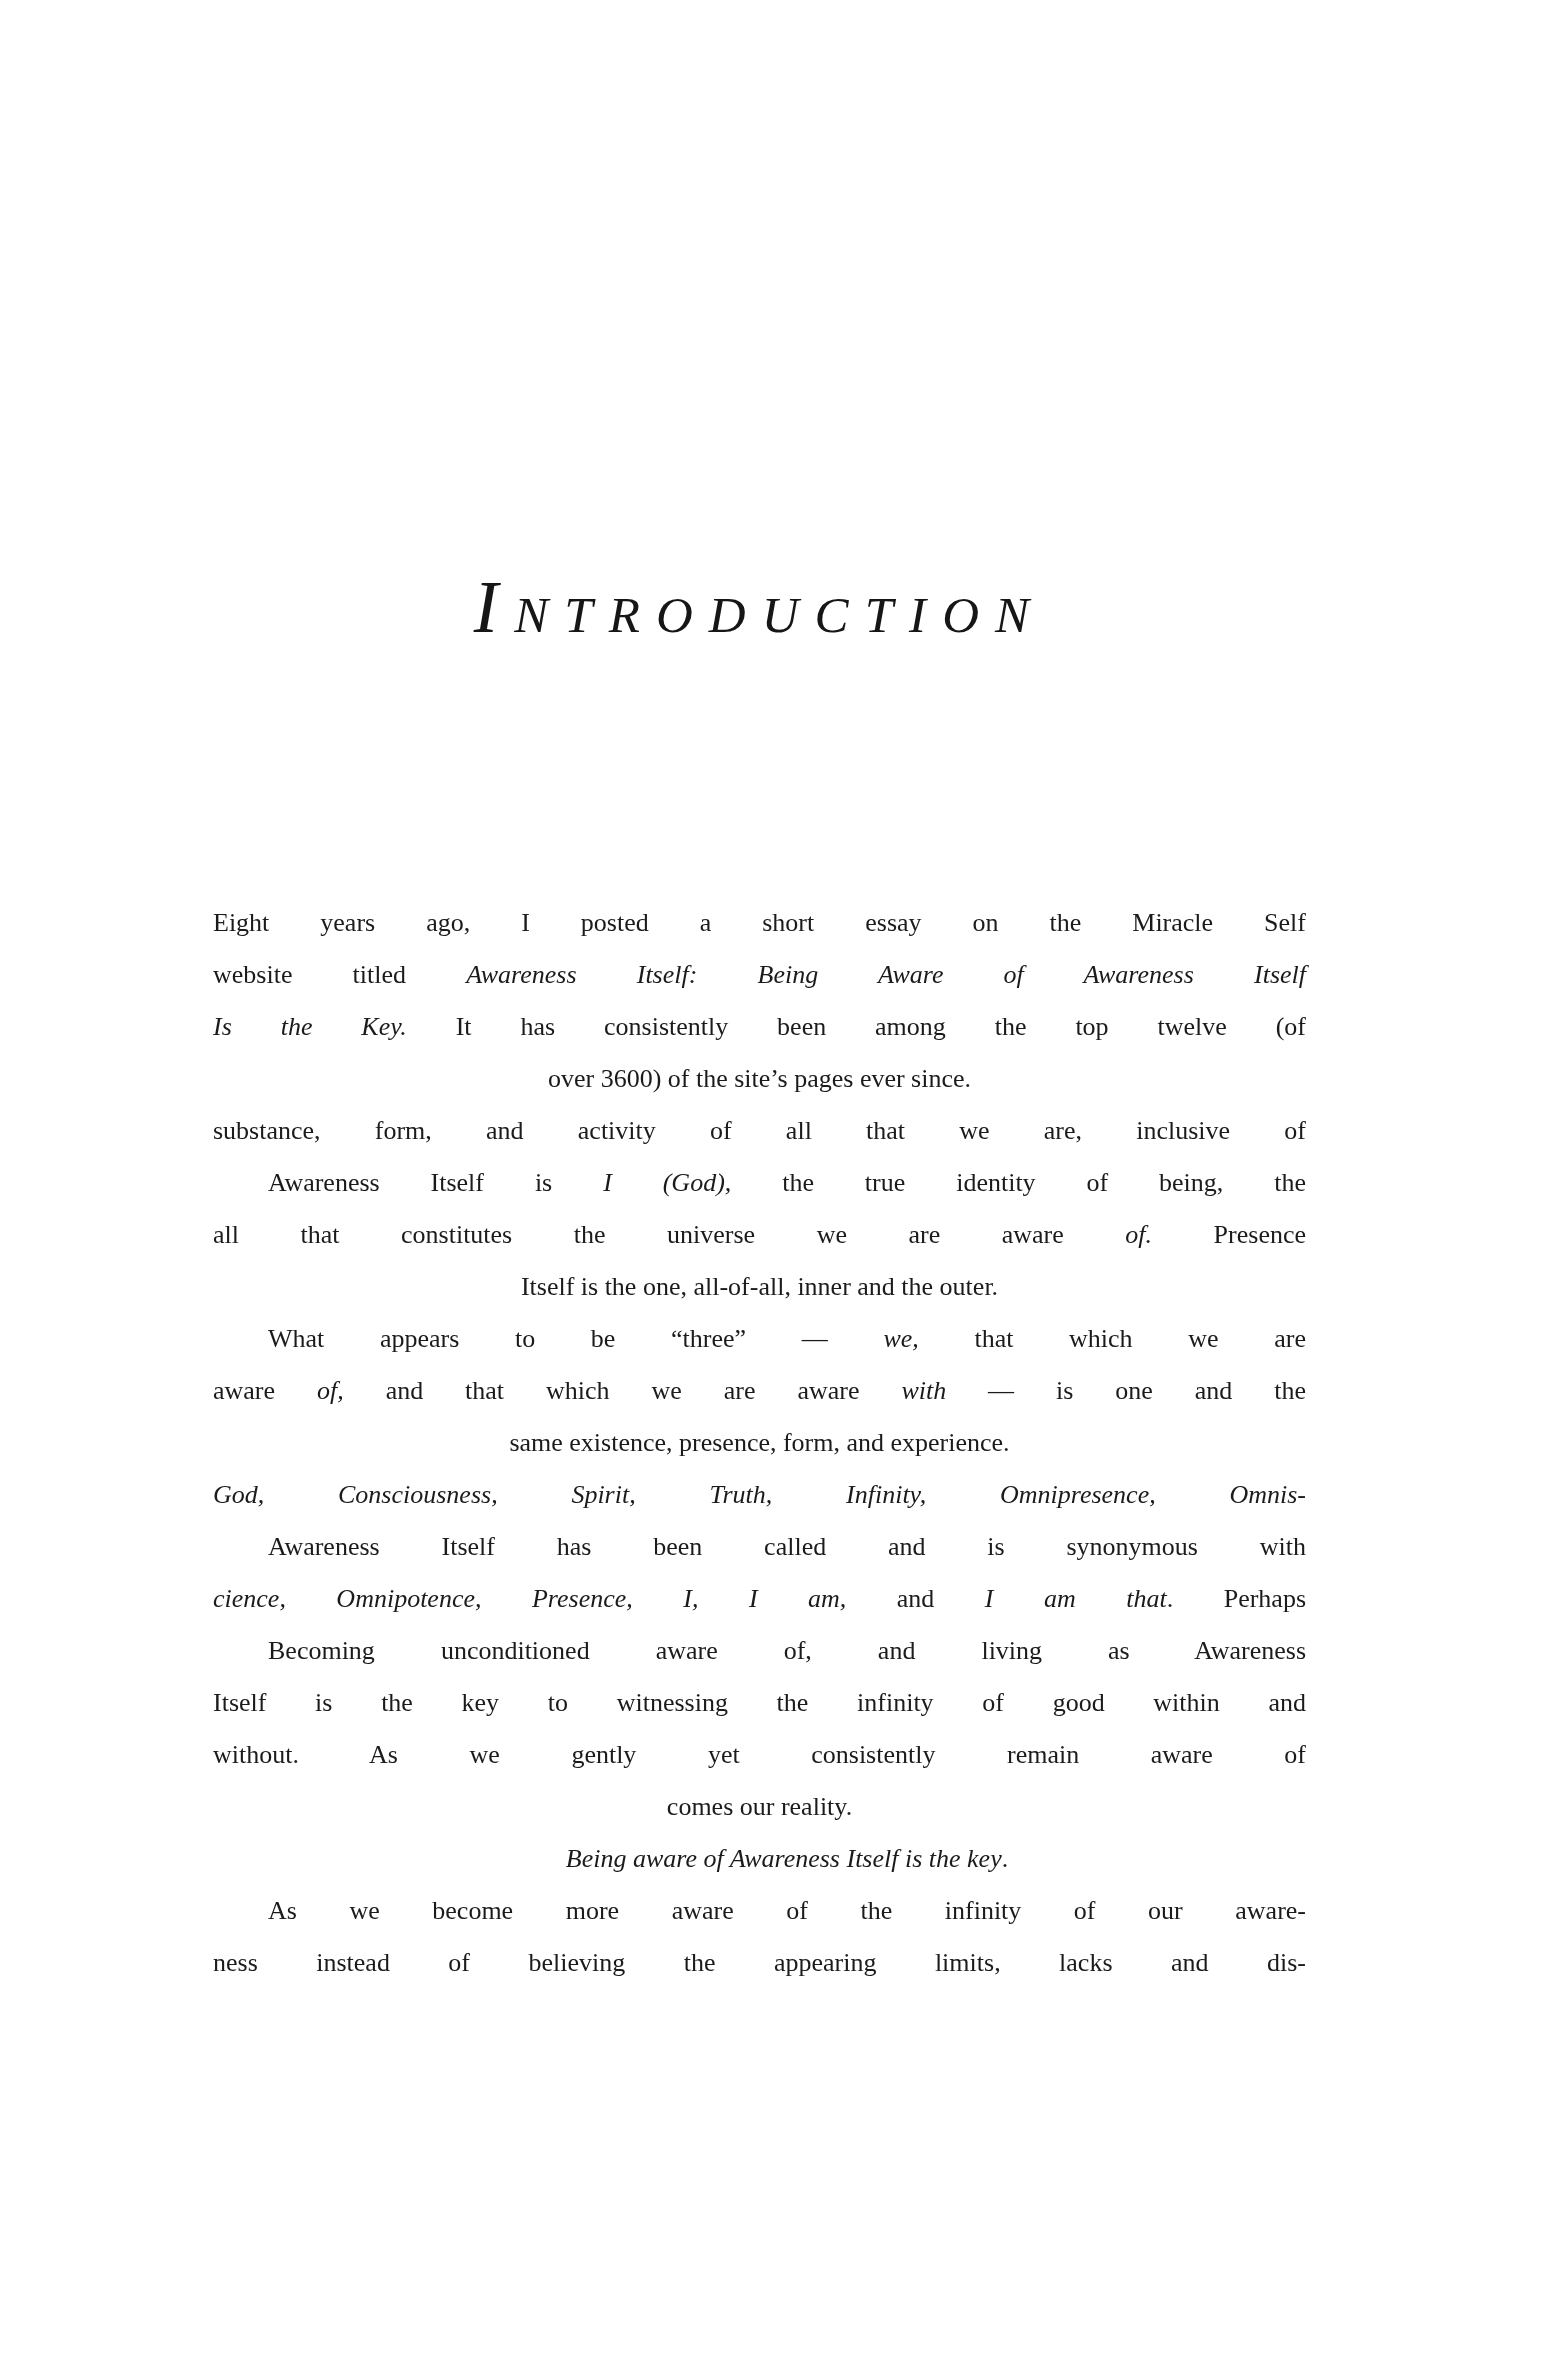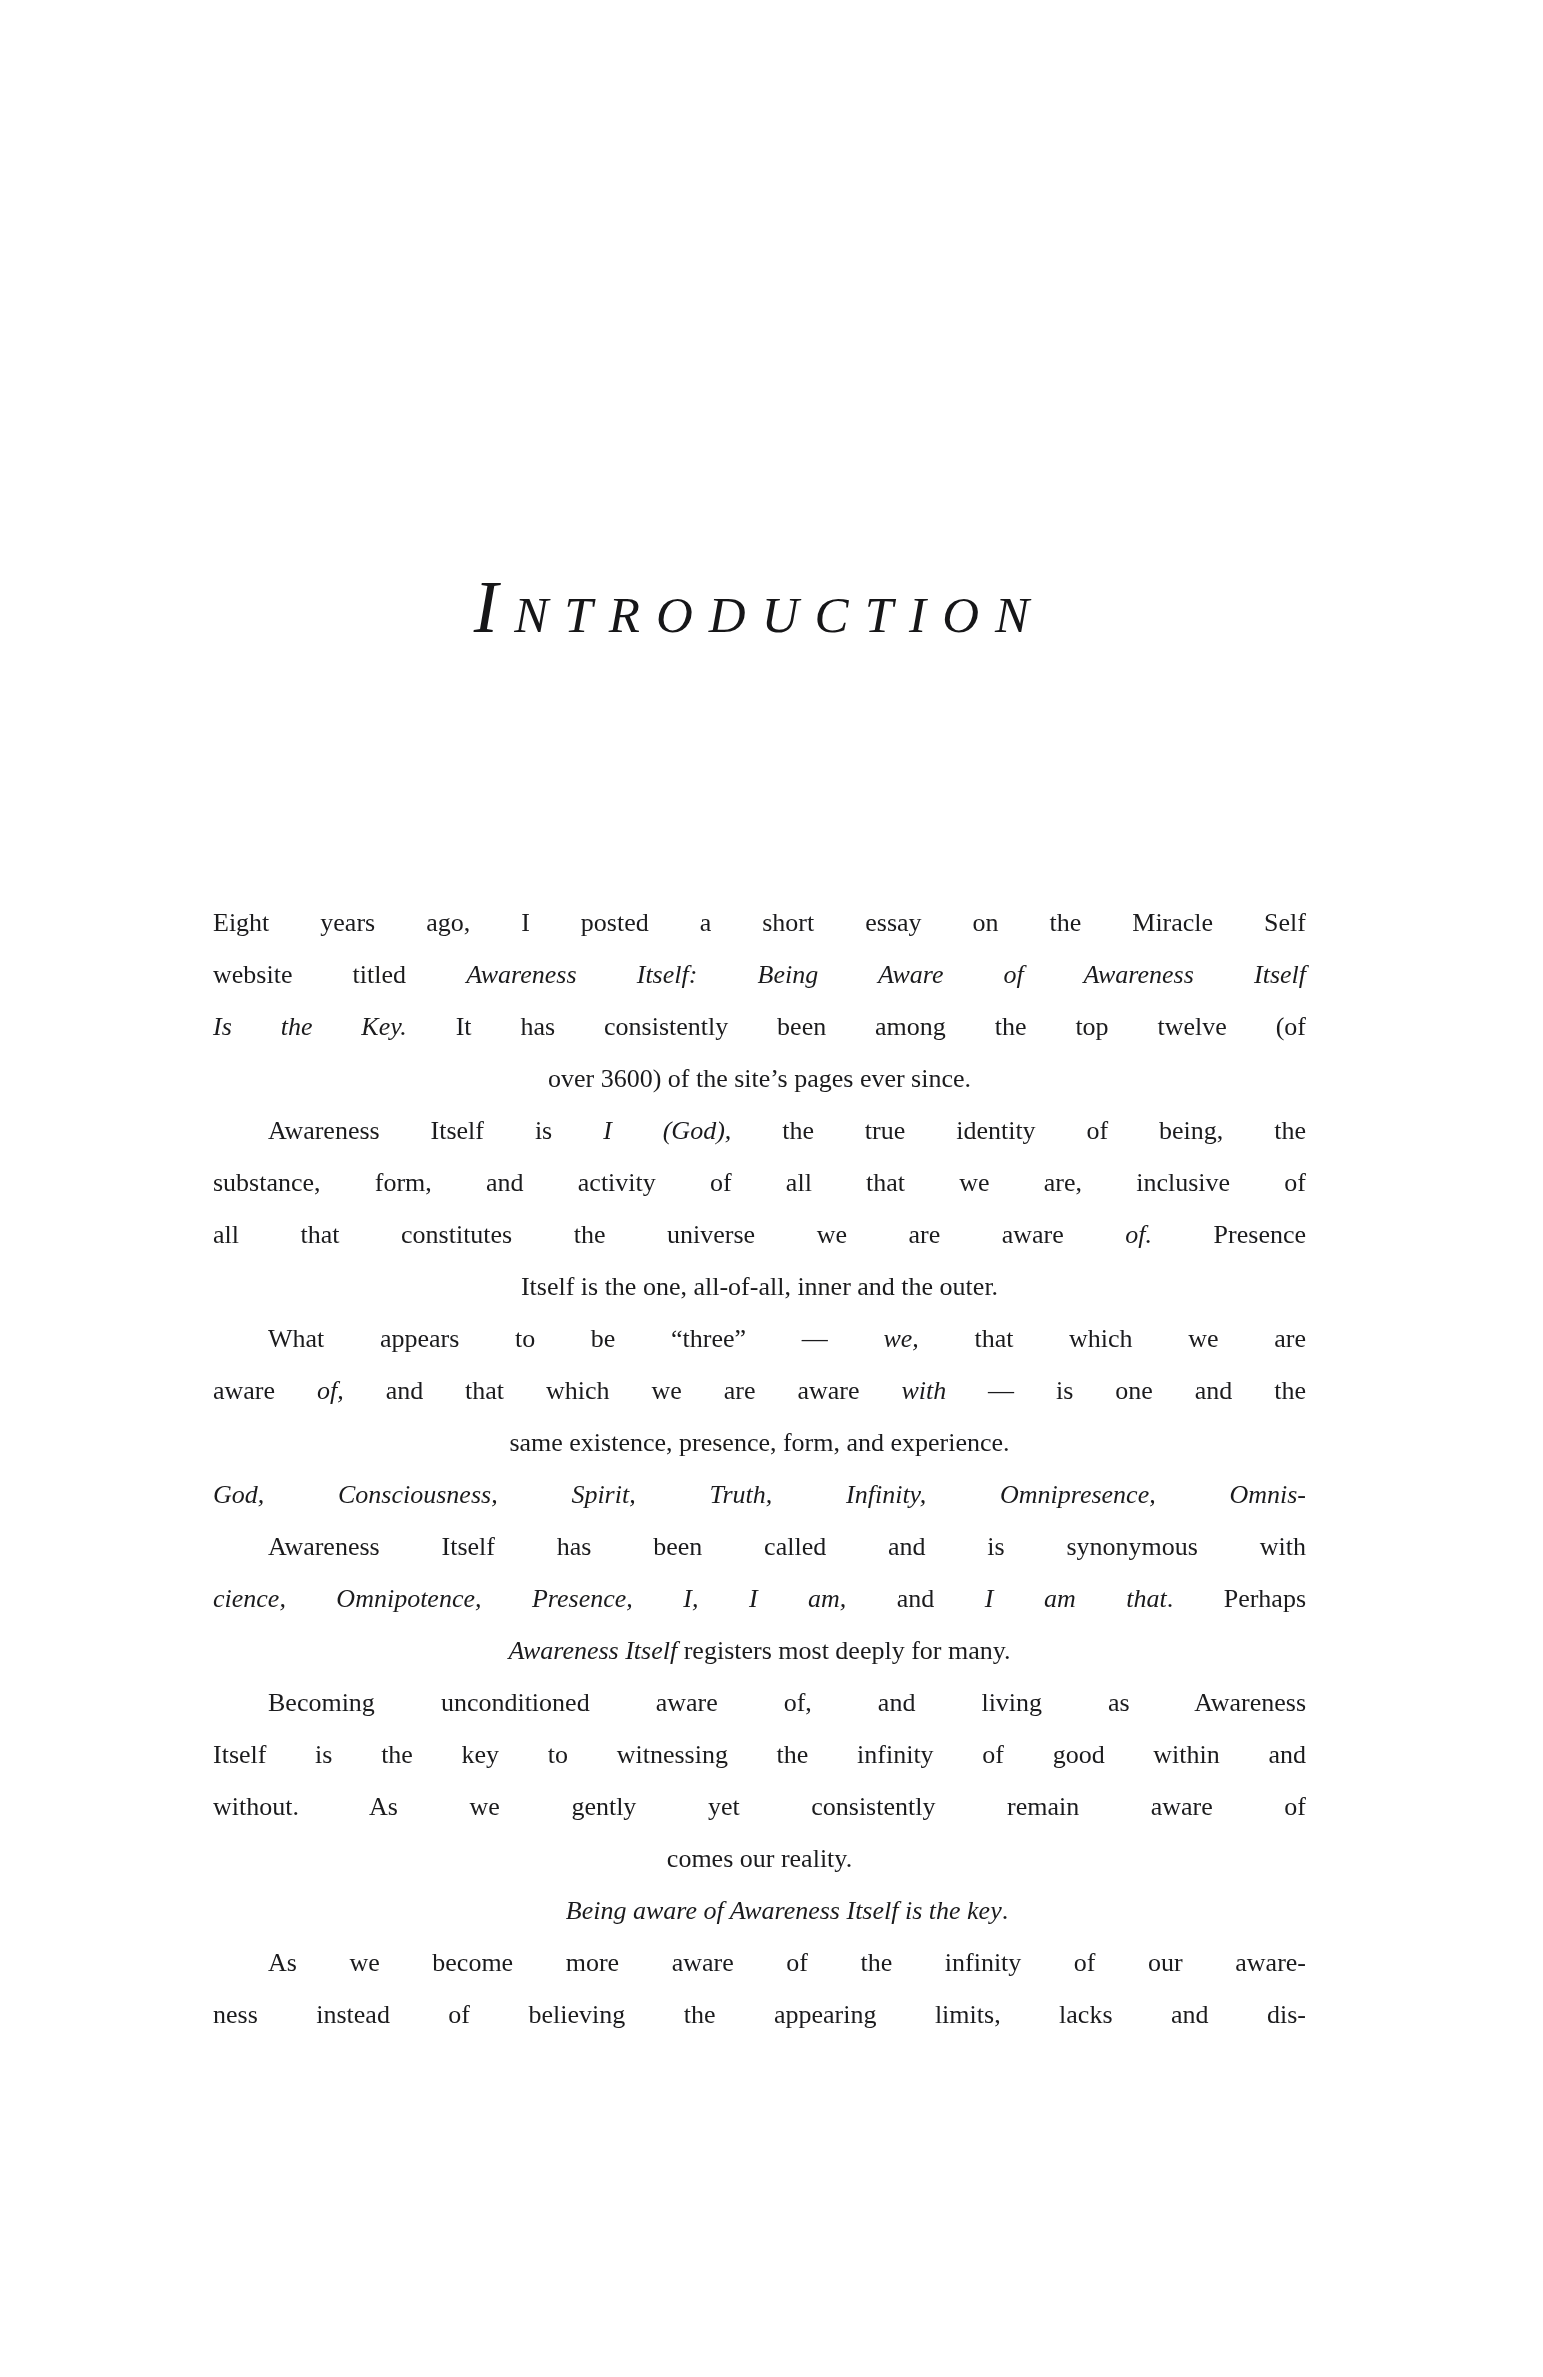--- a/index.html
+++ b/index.html
@@ -53,31 +53,30 @@
 </head>
 <body>
 
 <div class="page" style="background: rgb(255, 255, 255); color: rgb(27, 27, 29);">
   <div class="chapter-title">Introduction</div>
   <div class="body-text">
       <div class="tline j"><span>Eight years ago, I posted a short essay on the Miracle Self</span></div>
       <div class="tline j"><span>website titled </span><span class="it">Awareness Itself: Being Aware of Awareness Itself</span></div>
       <div class="tline j"><span class="it">Is the Key.</span><span> It has consistently been among the top twelve (of</span></div>
       <div class="tline"><span>over 3600) of the site’s pages ever since.</span></div>
+      <div class="tline j"><span>substance, form, and activity of all that we are, inclusive of</span></div>
       <div class="tline j ind"><span>Awareness Itself is </span><span class="it">I (God),</span><span> the true identity of being, the</span></div>
-      <div class="tline j"><span>substance, form, and activity of all that we are, inclusive of</span></div>
       <div class="tline j"><span>all that constitutes the universe we are aware </span><span class="it">of.</span><span> Presence</span></div>
       <div class="tline"><span>Itself is the one, all-of-all, inner and the outer.</span></div>
       <div class="tline j ind"><span>What appears to be “three” — </span><span class="it">we,</span><span> that which we are</span></div>
       <div class="tline j"><span>aware </span><span class="it">of,</span><span> and that which we are aware </span><span class="it">with</span><span> — is one and the</span></div>
       <div class="tline"><span>same existence, presence, form, and experience.</span></div>
       <div class="tline j"><span class="it">God, Consciousness, Spirit, Truth, Infinity, Omnipresence, Omnis-</span></div>
       <div class="tline j ind"><span>Awareness Itself has been called and is synonymous with</span></div>
       <div class="tline j"><span class="it">cience, Omnipotence, Presence, I, I am,</span><span> and </span><span class="it">I am that</span><span>. Perhaps</span></div>
-      <div class="tline"><span class="it">Awareness Itself</span><span> registers most deeply for many.</span></div>
       <div class="tline j ind"><span>Becoming unconditioned aware of, and living as Awareness</span></div>
       <div class="tline j"><span>Itself is the key to witnessing the infinity of good within and</span></div>
       <div class="tline j"><span>without. As we gently yet consistently remain aware of</span></div>
       <div class="tline"><span>comes our reality.</span></div>
       <div class="tline ind"><span class="it">Being aware of Awareness Itself is the key</span><span>.</span></div>
       <div class="tline j ind"><span>As we become more aware of the infinity of our aware-</span></div>
       <div class="tline j"><span>ness instead of believing the appearing limits, lacks and dis-</span></div>
     </div>
 </div>
 

